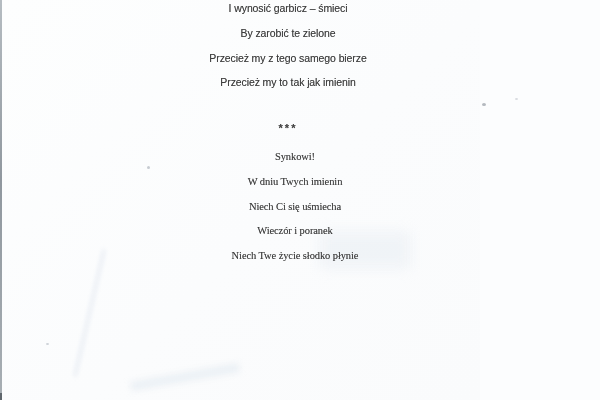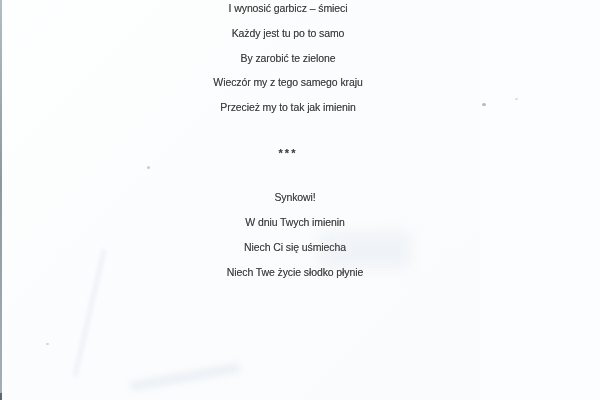--- a/index.html
+++ b/index.html
@@ -75,22 +75,23 @@
     white-space: pre;
   }
   .sep {
     margin-top: 21px;
     font-weight: bold;
     font-size: 11px;
     letter-spacing: 2px;
     color: #464646;
   }
   .stanza-2 {
-    margin-top: 20px;
+    margin-top: 4px;
     transform: translateX(7px);
+    font-family: Liberation Serif, serif;
   }
 </style>
 </head>
 <body>
 
 <div class="page">
 
   <div class="scan-edge-left"></div>
   <div class="corner-mark"></div>
 
@@ -100,29 +101,29 @@
 
   <div class="speck speck-1"></div>
   <div class="speck speck-2"></div>
   <div class="speck speck-3"></div>
   <div class="speck speck-4"></div>
 
   <div class="poem">
 
     <div class="stanza-1">
       <div class="line">I wynosić garbicz – śmieci</div>
-      <div class="line">Każdy jest tu po to samo</div>
       <div class="line">By zarobić te zielone</div>
-      <div class="line">Wieczór my z tego samego kraju</div>
+      <div class="line">Przecież my z tego samego bierze</div>
       <div class="line">Przecież my to tak jak imienin</div>
     </div>
 
     <div class="line sep">***</div>
 
     <div class="stanza-2">
       <div class="line">Synkowi!</div>
       <div class="line">W dniu Twych imienin</div>
       <div class="line">Niech Ci się uśmiecha</div>
+      <div class="line">Wieczór i poranek</div>
       <div class="line">Niech Twe życie słodko płynie</div>
     </div>
 
   </div>
 </div>
 
 </body></html>

